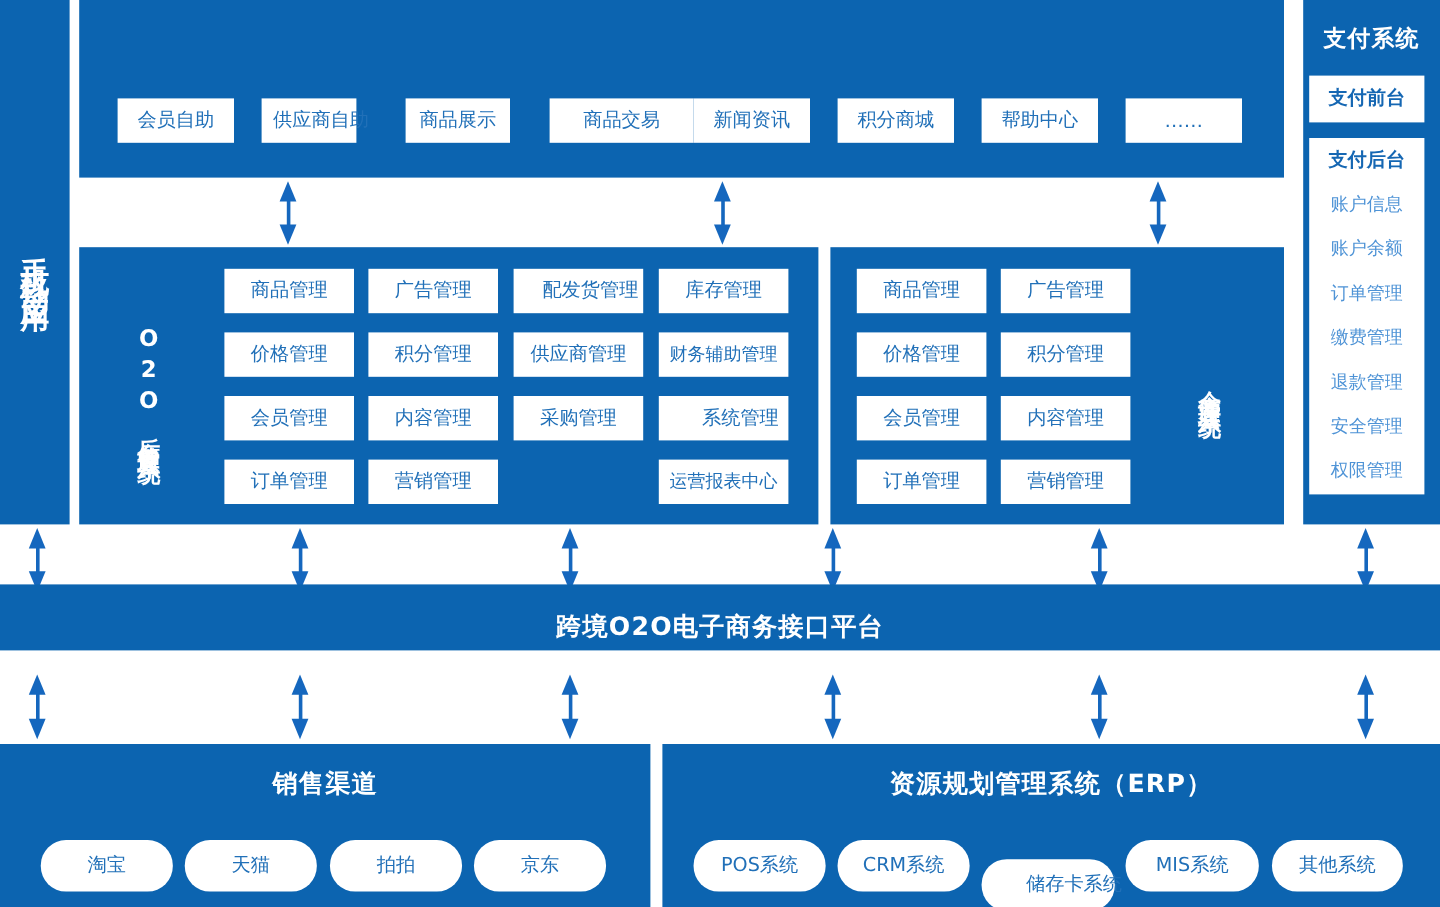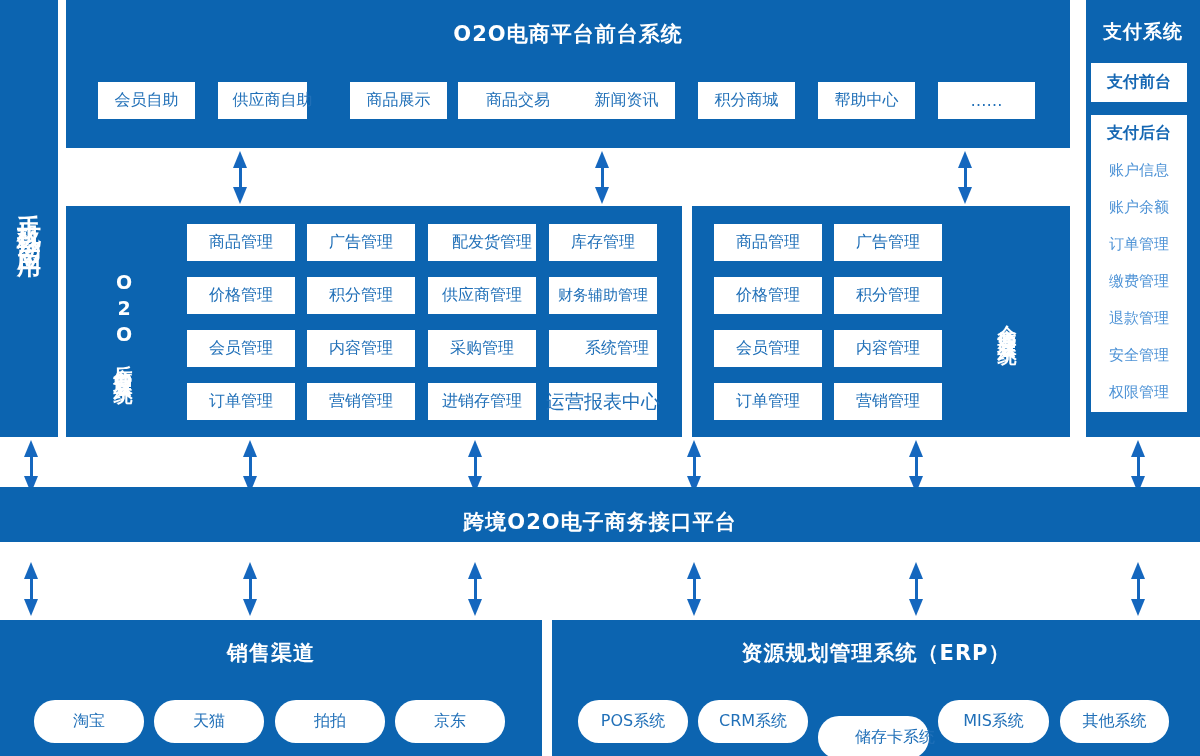--- a/index.html
+++ b/index.html
@@ -35,24 +35,23 @@
 </head>
 <body>
 
 <div class="stage">
 
   <div class="panel" style="left:0;top:0;width:58px;height:437px;">
     <div class="vlabel" style="left:0;top:0;width:100%;height:100%;font-size:24px;letter-spacing:8px;">手机移动应用</div>
   </div>
 
   <div class="panel" style="left:66px;top:0;width:1004px;height:148px;">
-    <div class="sec-title" style="top:20px;">O2O电商平台前台系统</div>
     <div class="node" style="left:32px;top:82px;width:97px;">会员自助</div>
-    <div class="node" style="left:152px;top:82px;width:89px;padding-left:20px;">供应商自助</div>
-    <div class="node" style="left:272px;top:82px;width:97px;margin-left:12px;">商品展示</div>
+    <div class="node" style="left:152px;top:82px;width:79px;padding-left:20px;">供应商自助</div>
+    <div class="node" style="left:272px;top:82px;width:87px;">商品展示</div>
     <div class="node" style="left:392px;top:82px;width:120px;">商品交易</div>
     <div class="node" style="left:512px;top:82px;width:97px;font-family:Liberation Serif, serif;">新闻资讯</div>
     <div class="node" style="left:632px;top:82px;width:97px;">积分商城</div>
     <div class="node" style="left:752px;top:82px;width:97px;">帮助中心</div>
     <div class="node" style="left:872px;top:82px;width:97px;">……</div>
   </div>
 
   <div class="panel" style="left:1086px;top:0;width:114px;height:437px;">
     <div class="sec-title" style="top:19px;font-size:19px;">支付系统</div>
     <div class="pay-box" style="left:5px;top:63px;width:96px;height:39px;">
@@ -83,22 +82,21 @@
     <div class="node" style="left:121px;top:71px;width:108px;">价格管理</div>
     <div class="node" style="left:241px;top:71px;width:108px;">积分管理</div>
     <div class="node" style="left:362px;top:71px;width:108px;">供应商管理</div>
     <div class="node" style="left:483px;top:71px;width:108px;font-size:15px;">财务辅助管理</div>
     <div class="node" style="left:121px;top:124px;width:108px;">会员管理</div>
     <div class="node" style="left:241px;top:124px;width:108px;">内容管理</div>
     <div class="node" style="left:362px;top:124px;width:108px;">采购管理</div>
     <div class="node" style="left:483px;top:124px;width:108px;padding-left:28px;">系统管理</div>
     <div class="node" style="left:121px;top:177px;width:108px;">订单管理</div>
     <div class="node" style="left:241px;top:177px;width:108px;">营销管理</div>
-    <div class="node" style="left:362px;top:177px;width:108px;">进销存管理</div>
-    <div class="node" style="left:483px;top:177px;width:108px;font-size:19px;">运营报表中心</div>
+    <div class="node" style="left:483px;top:177px;width:108px;font-size:15px;">运营报表中心</div>
   </div>
 
   <div class="panel" style="left:692px;top:206px;width:378px;height:231px;">
     <div class="vlabel" style="left:296px;top:0;width:40px;height:100%;font-size:19px;letter-spacing:4px;">仓库管理系统</div>
     <div class="node" style="left:22px;top:18px;width:108px;">商品管理</div>
     <div class="node" style="left:142px;top:18px;width:108px;">广告管理</div>
     <div class="node" style="left:22px;top:71px;width:108px;">价格管理</div>
     <div class="node" style="left:142px;top:71px;width:108px;">积分管理</div>
     <div class="node" style="left:22px;top:124px;width:108px;">会员管理</div>
     <div class="node" style="left:142px;top:124px;width:108px;">内容管理</div>

